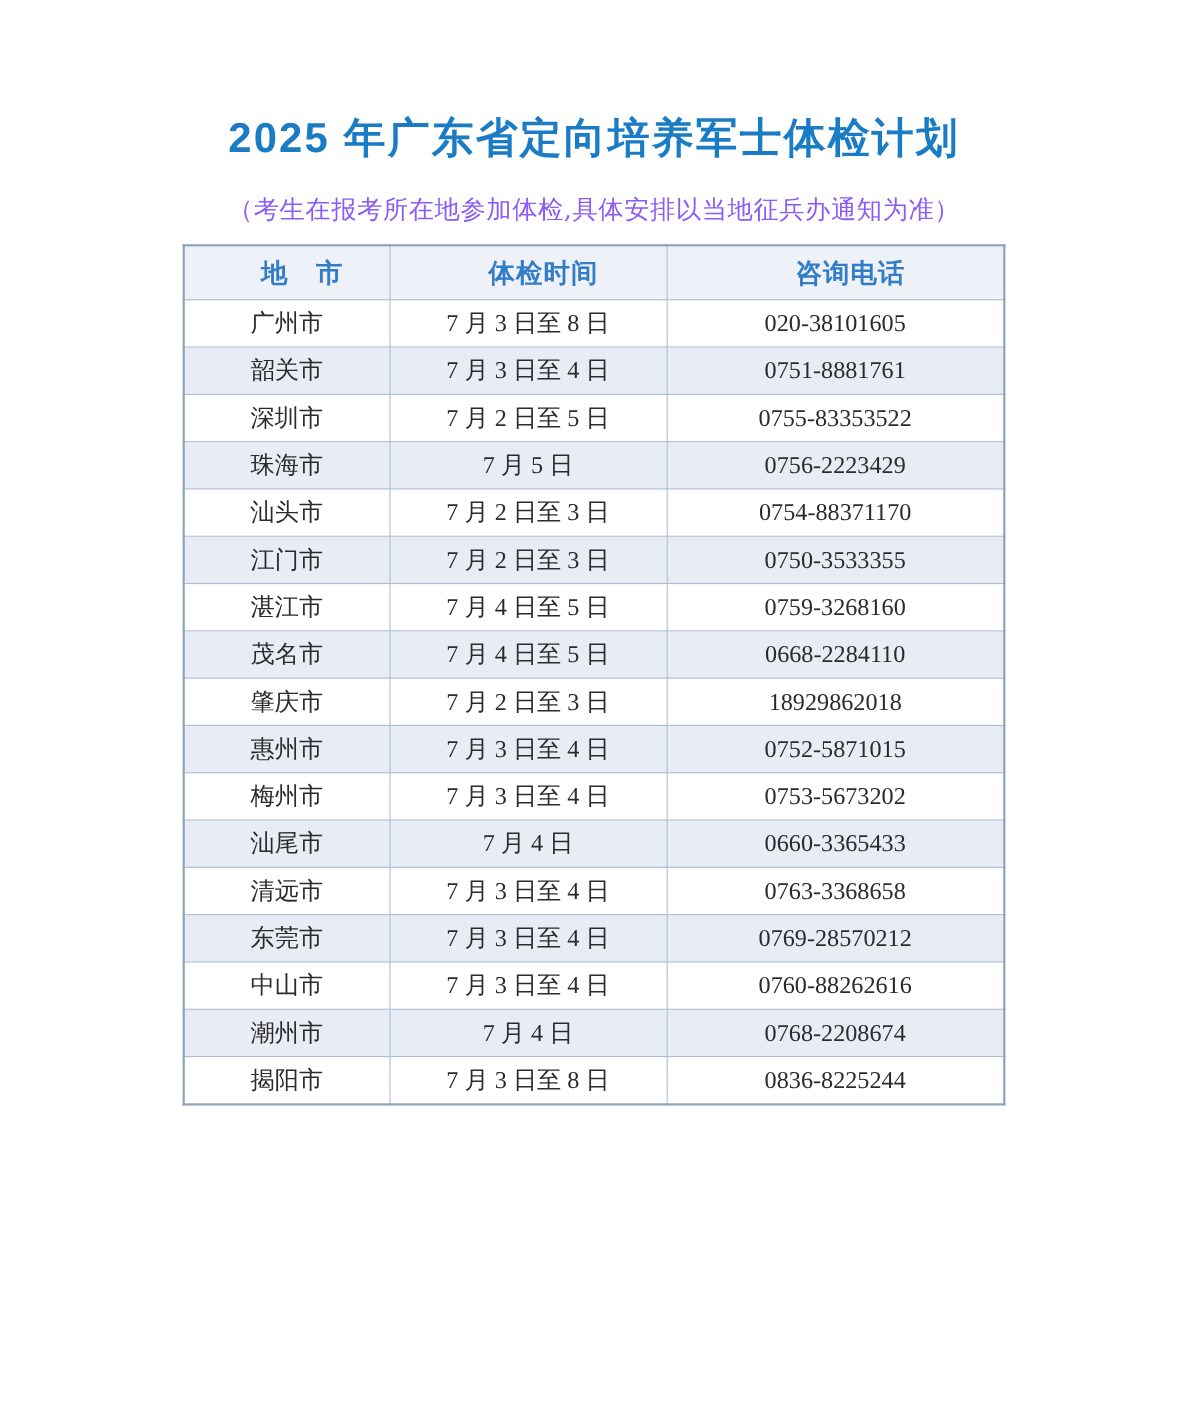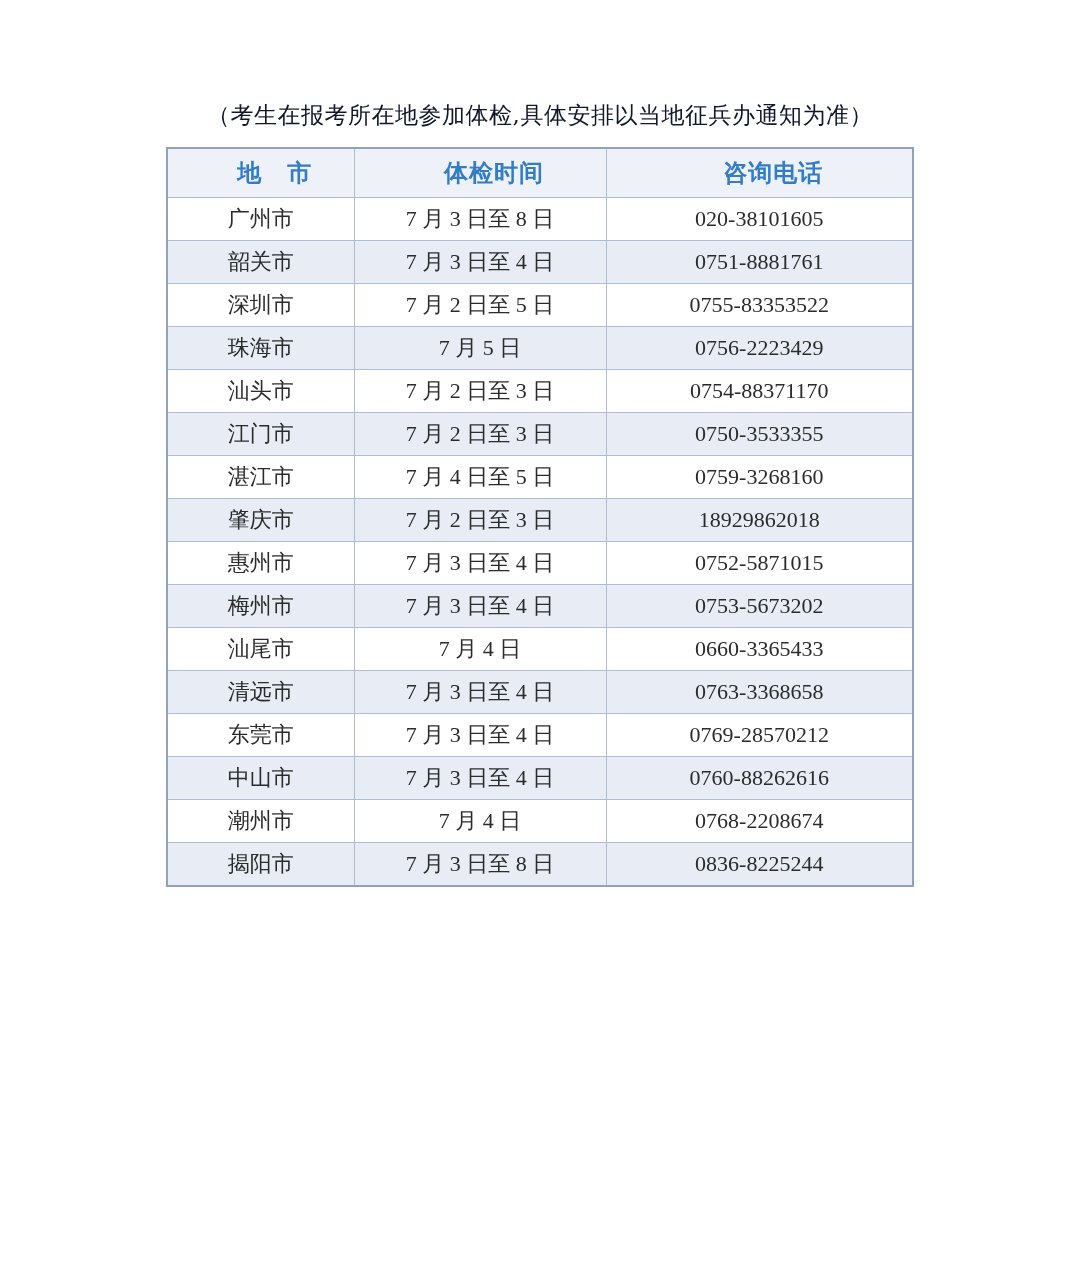--- a/index.html
+++ b/index.html
@@ -21,21 +21,21 @@
     text-align: center;
     color: #1a7cc4;
     font-size: 38px;
     font-weight: bold;
     letter-spacing: 2px;
     font-family: "Liberation Sans", sans-serif;
   }
   .page-subtitle {
     margin: 0 auto 16px auto;
     text-align: center;
-    color: #0f172a;
+    color: #8b5cf6;
     font-size: 23px;
     letter-spacing: 0.5px;
     font-family: "DejaVu Serif", serif;
   }
   table.schedule {
     width: 746px;
     margin: 0 auto;
     border-collapse: collapse;
     table-layout: fixed;
     border: 2px solid #8fa3bc;
@@ -67,20 +67,21 @@
     background: #e7ecf5;
   }
   table.schedule tbody tr:nth-child(odd) {
     background: #ffffff;
   }
 </style>
 </head>
 <body>
 
 <div class="page">
+  <h1 class="page-title">2025 年广东省定向培养军士体检计划</h1>
 
   <p class="page-subtitle">（考生在报考所在地参加体检,具体安排以当地征兵办通知为准）</p>
 
   <table class="schedule">
     <colgroup>
       <col style="width:187px">
       <col style="width:252px">
       <col style="width:307px">
     </colgroup>
     <thead>
@@ -120,20 +121,25 @@
           <td>江门市</td>
           <td>7 月 2 日至 3 日</td>
           <td>0750-3533355</td>
         </tr>
         <tr>
           <td>湛江市</td>
           <td>7 月 4 日至 5 日</td>
           <td>0759-3268160</td>
         </tr>
         <tr>
+          <td>茂名市</td>
+          <td>7 月 4 日至 5 日</td>
+          <td>0668-2284110</td>
+        </tr>
+        <tr>
           <td>肇庆市</td>
           <td>7 月 2 日至 3 日</td>
           <td>18929862018</td>
         </tr>
         <tr>
           <td>惠州市</td>
           <td>7 月 3 日至 4 日</td>
           <td>0752-5871015</td>
         </tr>
         <tr>

